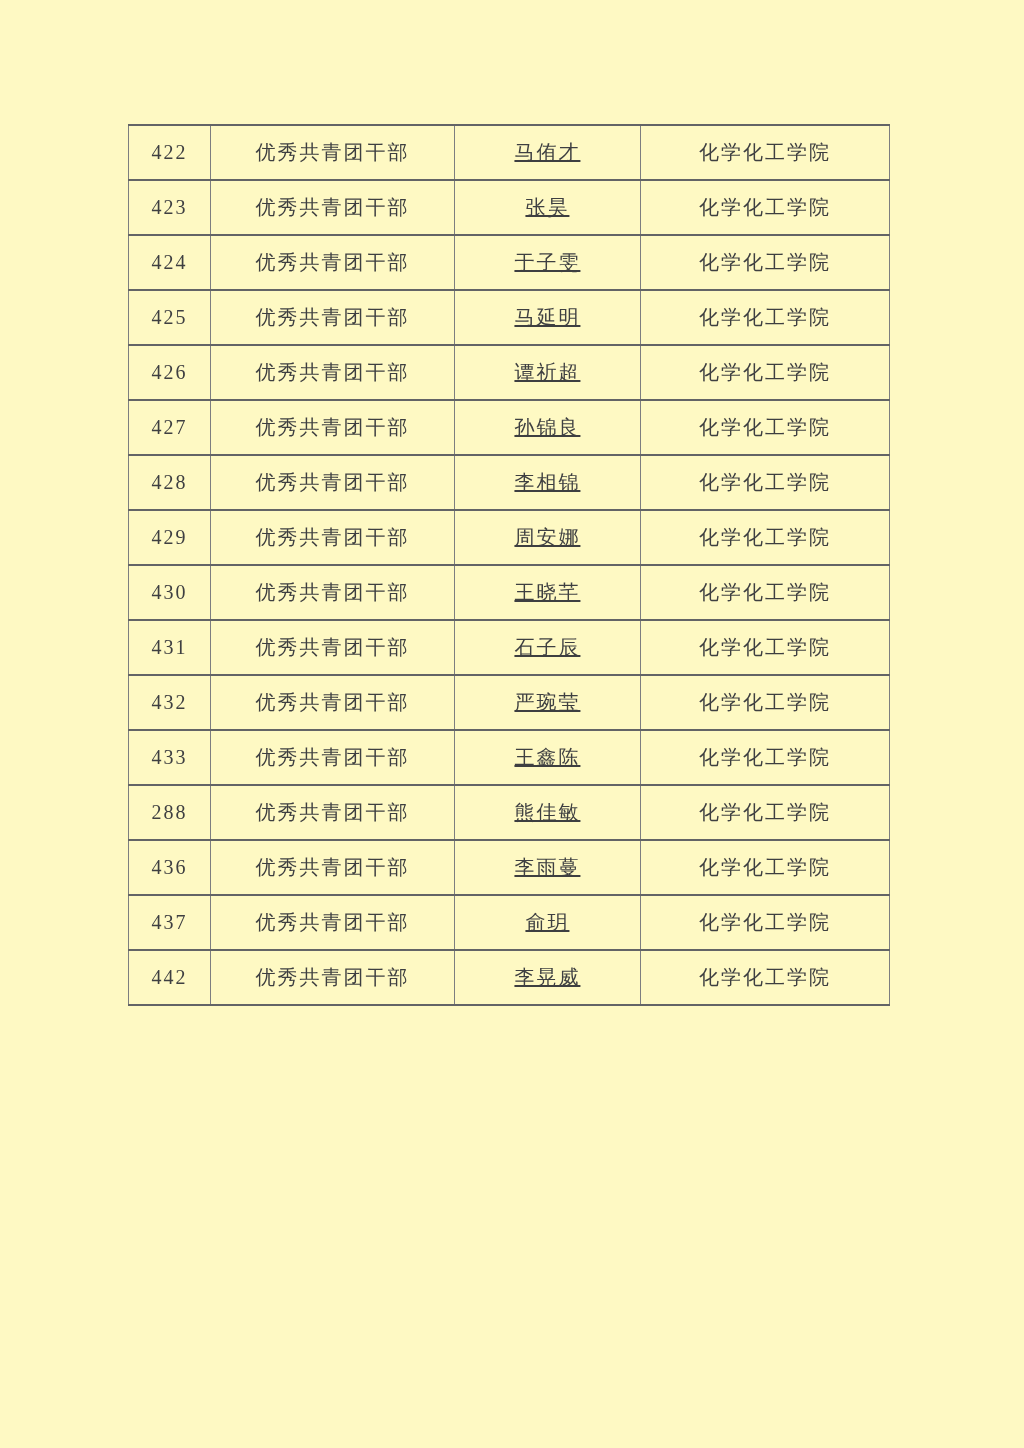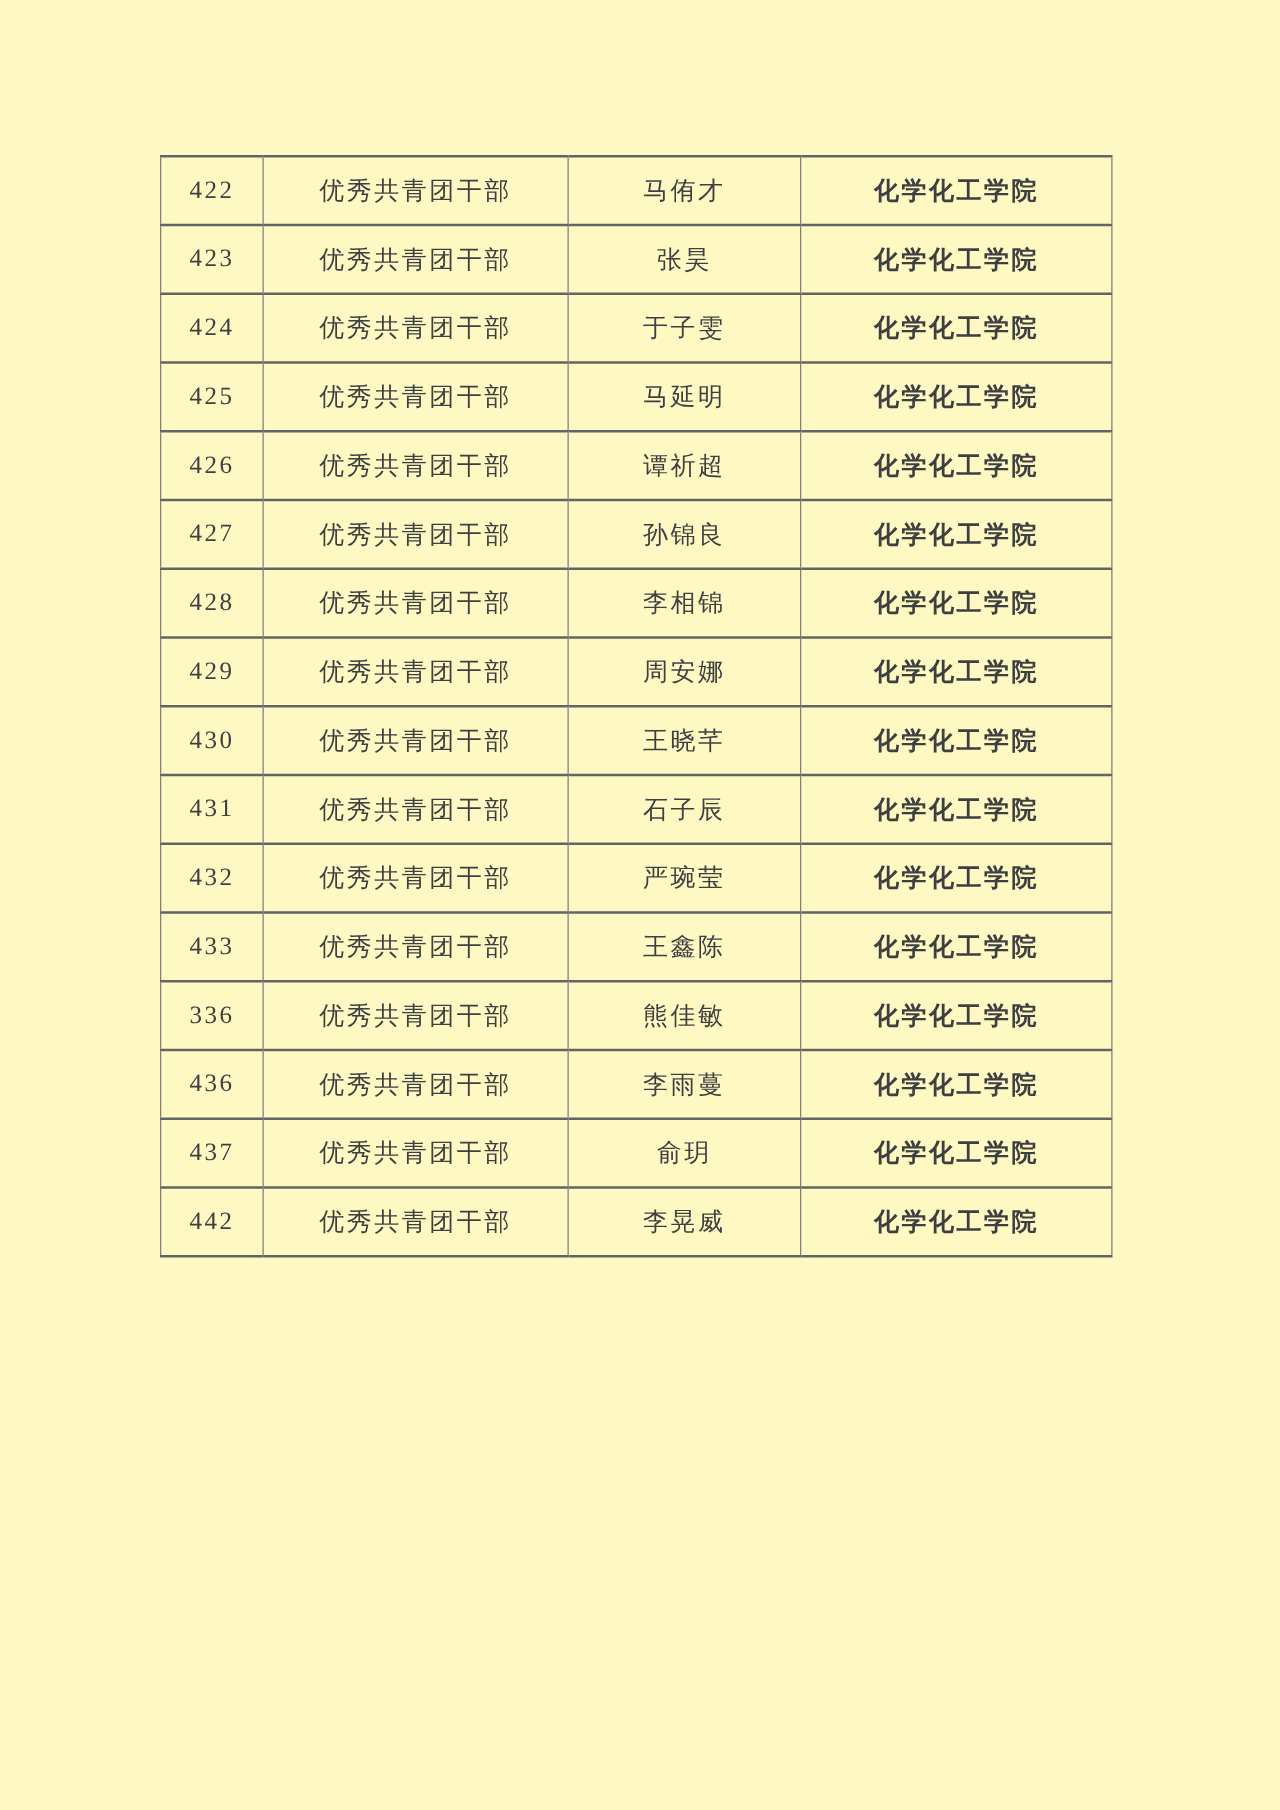--- a/index.html
+++ b/index.html
@@ -36,22 +36,22 @@
     white-space: nowrap;
     overflow: hidden;
   }
   td.col-index {
     width: 78px;
     font-size: 19px;
     letter-spacing: 0.5px;
     color: #48494b;
   }
   td.col-award   { width: 231px; }
-  td.col-name    { width: 177px; }
-  td.col-college { width: 236px; font-weight: bold; }
+  td.col-name    { width: 177px; text-decoration: underline; }
+  td.col-college { width: 236px; }
 </style>
 </head>
 <body>
 
 <div class="page">
   <table class="award-table">
     <tbody>
         <tr>
           <td class="col-index">422</td>
           <td class="col-award">优秀共青团干部</td>
@@ -118,21 +118,21 @@
           <td class="col-name">严琬莹</td>
           <td class="col-college">化学化工学院</td>
         </tr>
         <tr>
           <td class="col-index">433</td>
           <td class="col-award">优秀共青团干部</td>
           <td class="col-name">王鑫陈</td>
           <td class="col-college">化学化工学院</td>
         </tr>
         <tr>
-          <td class="col-index">336</td>
+          <td class="col-index">288</td>
           <td class="col-award">优秀共青团干部</td>
           <td class="col-name">熊佳敏</td>
           <td class="col-college">化学化工学院</td>
         </tr>
         <tr>
           <td class="col-index">436</td>
           <td class="col-award">优秀共青团干部</td>
           <td class="col-name">李雨蔓</td>
           <td class="col-college">化学化工学院</td>
         </tr>

